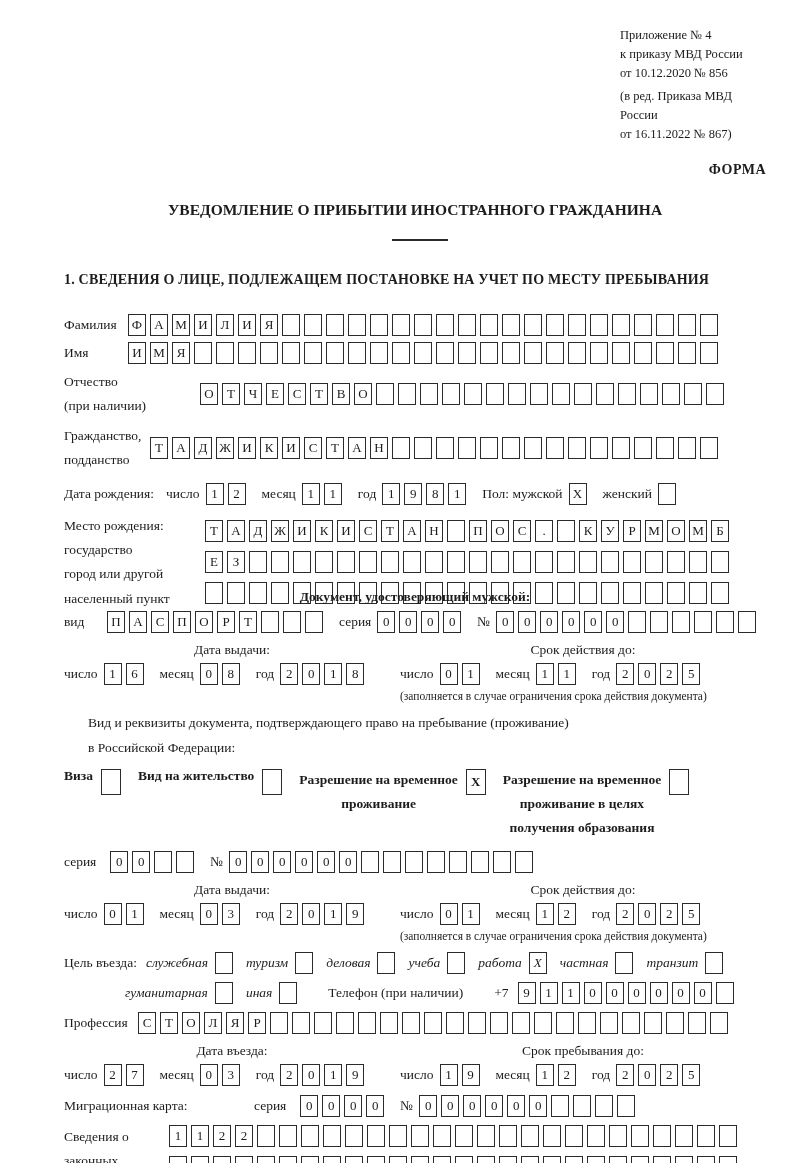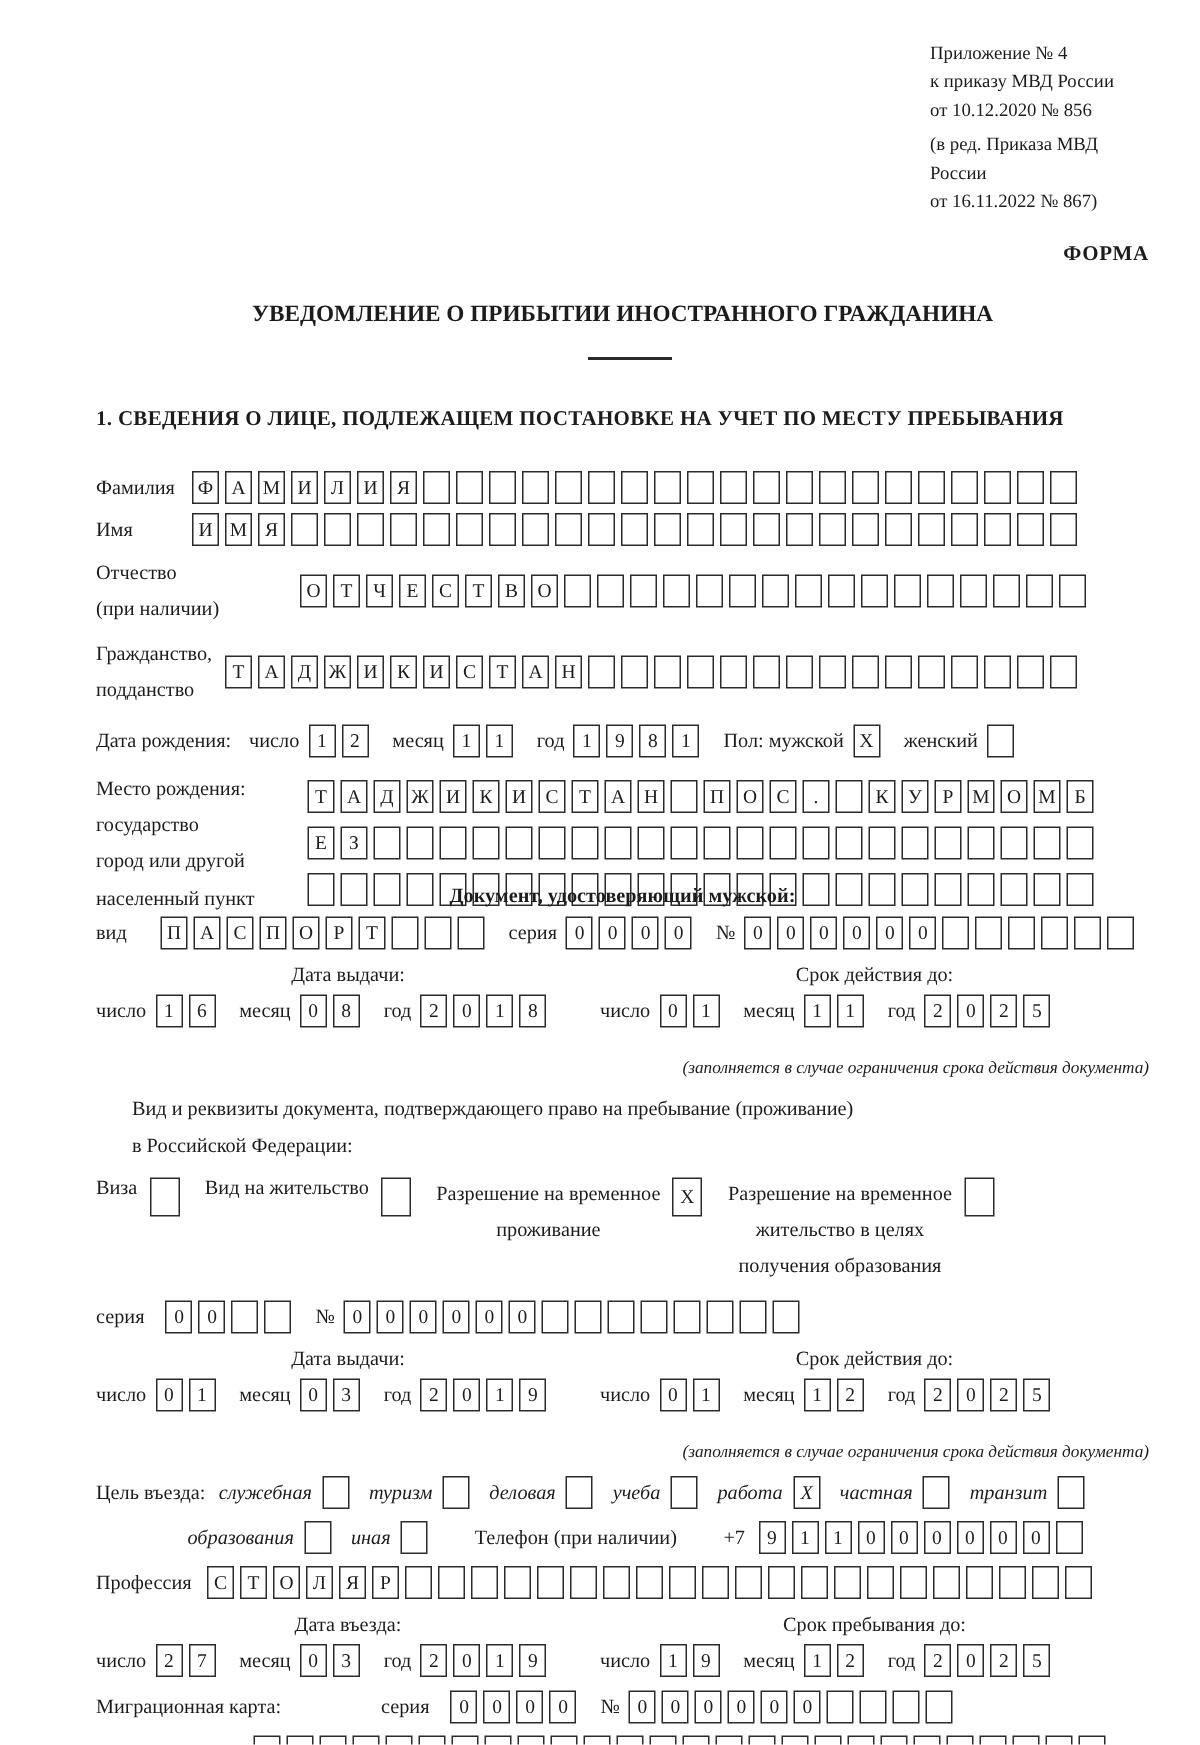--- a/index.html
+++ b/index.html
@@ -43,26 +43,26 @@
   .boxcol .boxes { display: block; margin-bottom: 9px; }
   .boxcol .boxes:last-child { margin-bottom: 0; }
 
   .center-bold { text-align: center; font-weight: bold; font-size: 13.5px; margin-top: 10px; }
 
   .datepair { display: flex; margin-top: 9px; font-size: 13.5px; align-items: flex-start; }
   .dp-left { width: 336px; flex: none; }
   .dp-right { flex: 1; }
   .dp-head { text-align: center; margin-bottom: 5px; }
   .dp-row { display: flex; align-items: center; }
-  .dp-note { font-size: 11.5px; text-align: right; margin-top: 21px; white-space: nowrap; font-style: italic; }
+  .dp-note { font-size: 11.5px; text-align: left; margin-top: 5px; white-space: nowrap; }
 
   .para { font-size: 13.5px; margin-top: 10px; line-height: 1.7; margin-left: 24px; }
 
   .permits { display: flex; align-items: flex-start; margin-top: 8px; font-size: 13.5px; }
-  .p-item { display: flex; align-items: flex-start; margin-right: 13px; }
+  .p-item { display: flex; align-items: flex-start; margin-right: 13px; font-weight: bold; }
   .p-item:last-child { margin-right: 0; }
   .p-multi { display: block; text-align: center; line-height: 1.7; }
   .p-box { margin-left: 8px; margin-top: 1px; }
 
   .opt { display: flex; align-items: center; font-style: italic; }
   .opt .t { margin-right: 7px; }
   .gaprow > * { margin-right: 9px; }
   .indent61 { margin-left: 61px; }
 
   .reps { display: flex; align-items: flex-start; margin-top: 8px; font-size: 13.5px; }
@@ -197,21 +197,21 @@
     <span class="p-item">
       <span class="p-multi">
         <span class="lline">Разрешение на временное</span>
         <span class="lline">проживание</span>
       </span>
       <span class="boxes big p-box"><span class="cb">X</span></span>
     </span>
     <span class="p-item">
       <span class="p-multi">
         <span class="lline">Разрешение на временное</span>
-        <span class="lline">жительство в целях</span>
+        <span class="lline">проживание в целях</span>
         <span class="lline">получения образования</span>
       </span>
       <span class="boxes big p-box"><span class="cb"></span></span>
     </span>
   </div>
 
   <div class="row" style="margin-top:10px">
     <span class="lbl">серия</span>
     <span class="dlbl0" style="margin-left:8px"></span>
     <span class="boxes"><span class="cb">0</span><span class="cb">0</span><span class="cb"></span><span class="cb"></span></span>
@@ -272,21 +272,21 @@
         <span class="boxes"><span class="cb"></span></span>
       </span>
     <span class="opt">
         <span class="t">транзит</span>
         <span class="boxes"><span class="cb"></span></span>
       </span>
   </div>
 
   <div class="row gaprow" style="margin-top:8px">
     <span class="opt indent61">
-        <span class="t">образования</span>
+        <span class="t">гуманитарная</span>
         <span class="boxes"><span class="cb"></span></span>
       </span>
     <span class="opt">
         <span class="t">иная</span>
         <span class="boxes"><span class="cb"></span></span>
       </span>
     <span style="margin-left:18px">Телефон (при наличии)</span>
     <span style="margin-left:22px">+7</span>
     <span class="boxes"><span class="cb">9</span><span class="cb">1</span><span class="cb">1</span><span class="cb">0</span><span class="cb">0</span><span class="cb">0</span><span class="cb">0</span><span class="cb">0</span><span class="cb">0</span><span class="cb"></span></span>
   </div>

